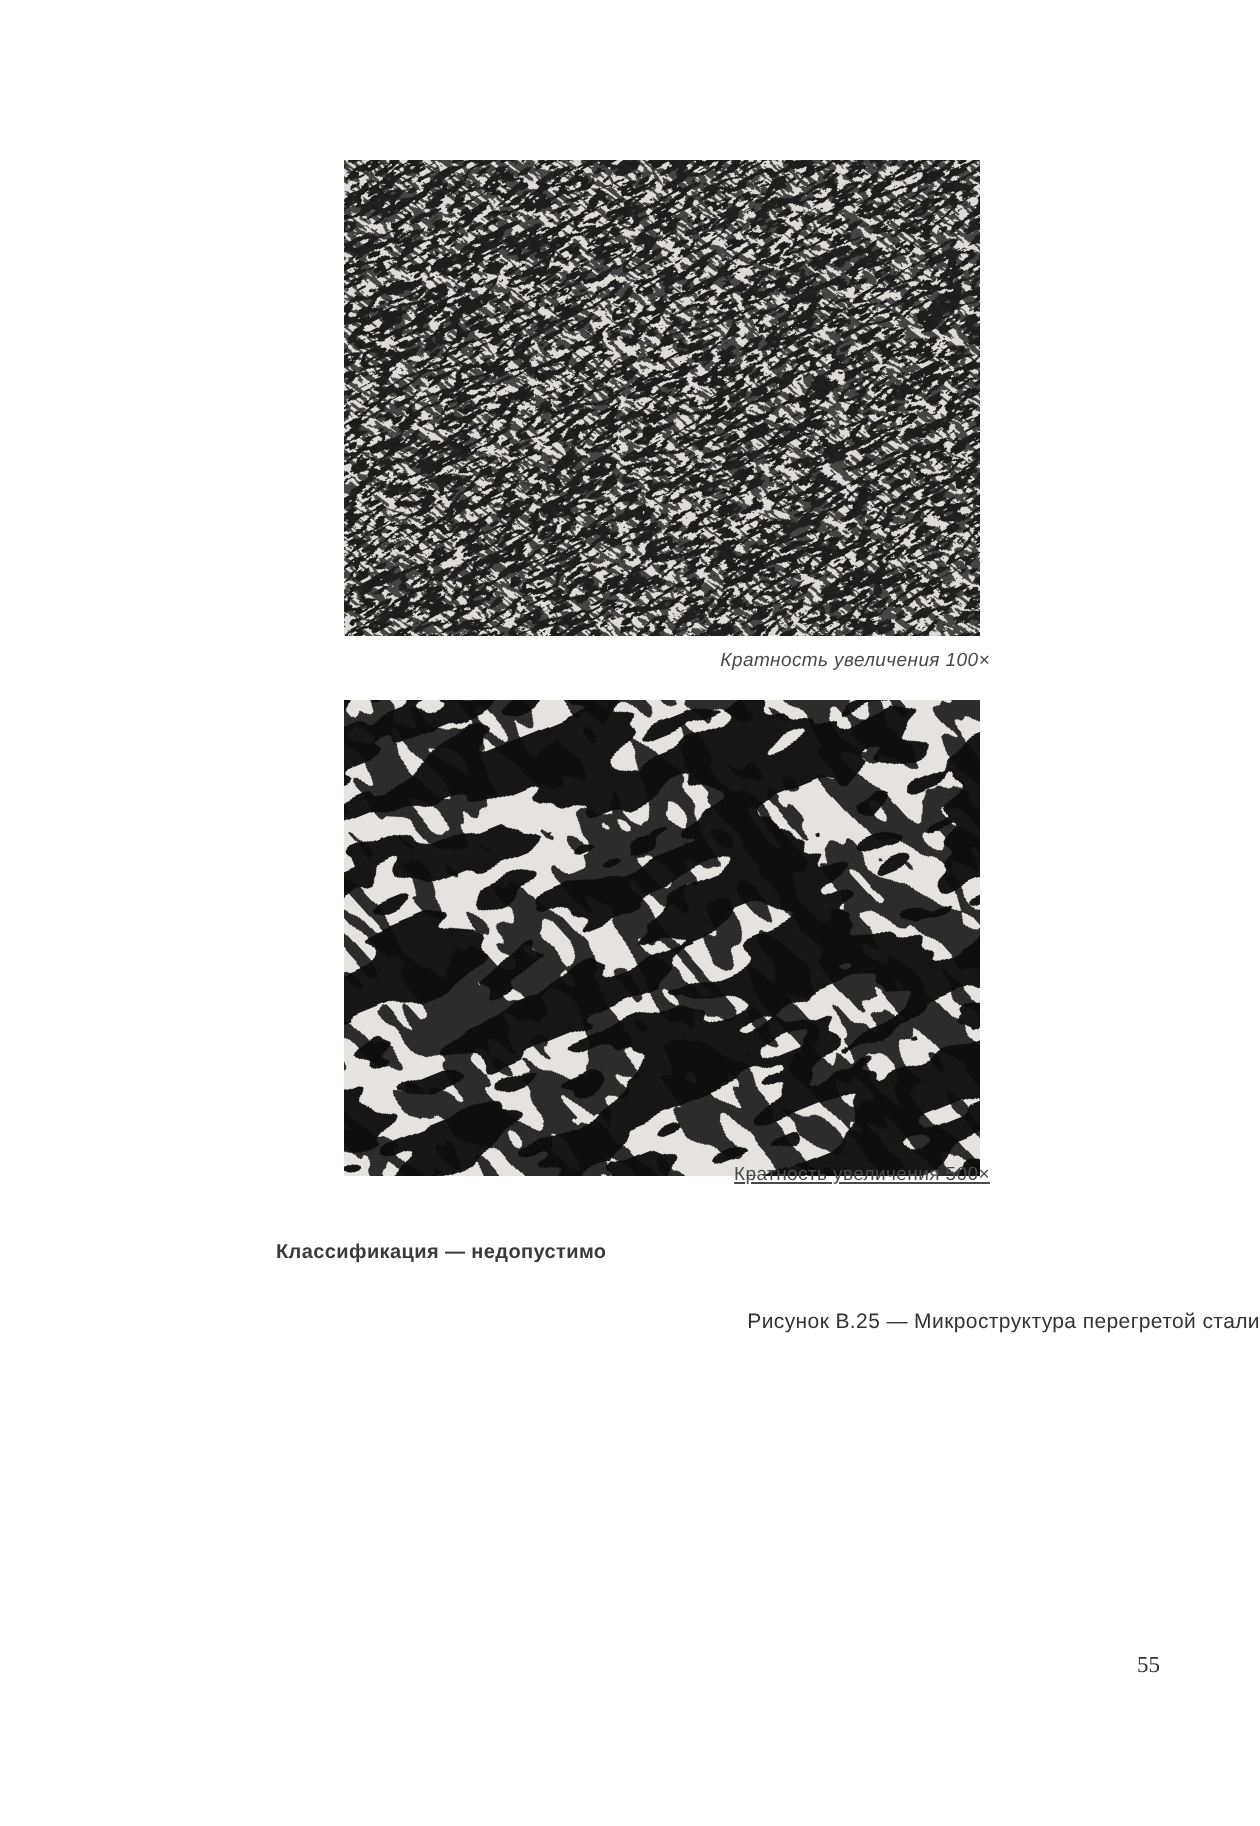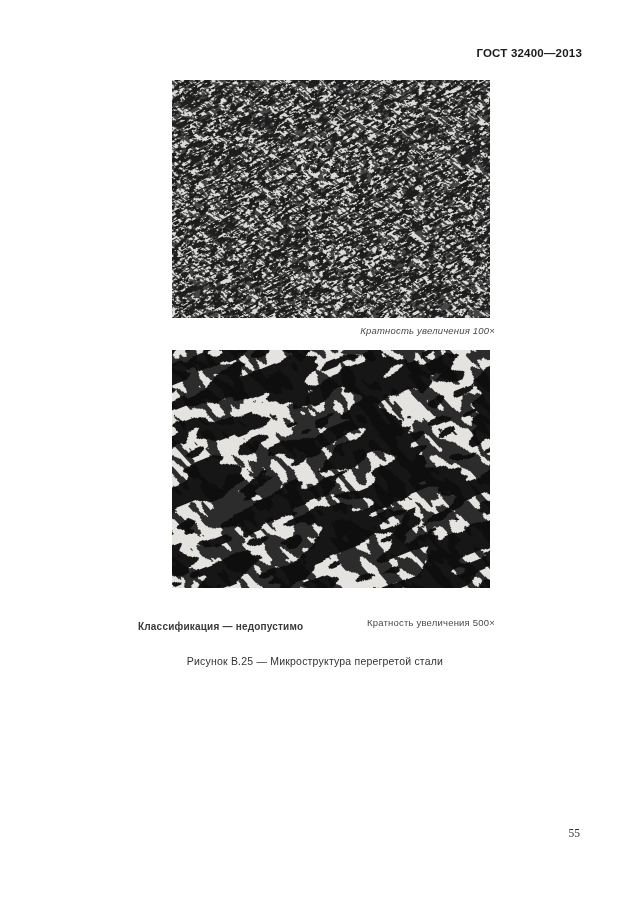--- a/index.html
+++ b/index.html
@@ -42,59 +42,56 @@
   .caption {
     position: absolute;
     left: 172px;
     width: 323px;
     text-align: right;
     font-size: 9.5px;
     color: #4a4a4a;
     letter-spacing: 0.2px;
   }
   .cap100 { top: 325px; font-style: italic; }
-  .cap500 { top: 617px; }
+  .cap500 { top: 582px; text-decoration: underline; }
   .classification {
     position: absolute;
     left: 138px;
     top: 621px;
     font-size: 10px;
     color: #3a3a3a;
     letter-spacing: 0.2px;
     font-weight: bold;
   }
   .figure-caption {
     position: absolute;
     left: 0;
     top: 655px;
     width: 630px;
-    text-align: center;
+    text-align: right;
     font-size: 10.5px;
     color: #333333;
     letter-spacing: 0.2px;
   }
   .page-number {
     position: absolute;
     top: 827px;
     left: 0;
     width: 580px;
     text-align: right;
     font-family: "Liberation Serif", serif;
     font-size: 11.5px;
     color: #333333;
   }
 </style>
 </head>
 <body>
 
 <div class="page">
 
-  <div class="header">
-    <span>ГОСТ 32400—2013</span>
-  </div>
 
   <figure class="micrograph m100">
     <svg width="318" height="238" viewBox="0 0 318 238" role="img">
       <defs>
         <filter id="f100a" x="-5%" y="-5%" width="110%" height="110%">
           <feTurbulence type="fractalNoise" baseFrequency="0.055 0.16" numOctaves="4" seed="11" result="n"></feTurbulence>
           <feColorMatrix in="n" type="luminanceToAlpha" result="la"></feColorMatrix>
           <feComponentTransfer in="la" result="th">
             <feFuncA type="discrete" tableValues="0 1 0 1 0 1 0 0"></feFuncA>
           </feComponentTransfer>

